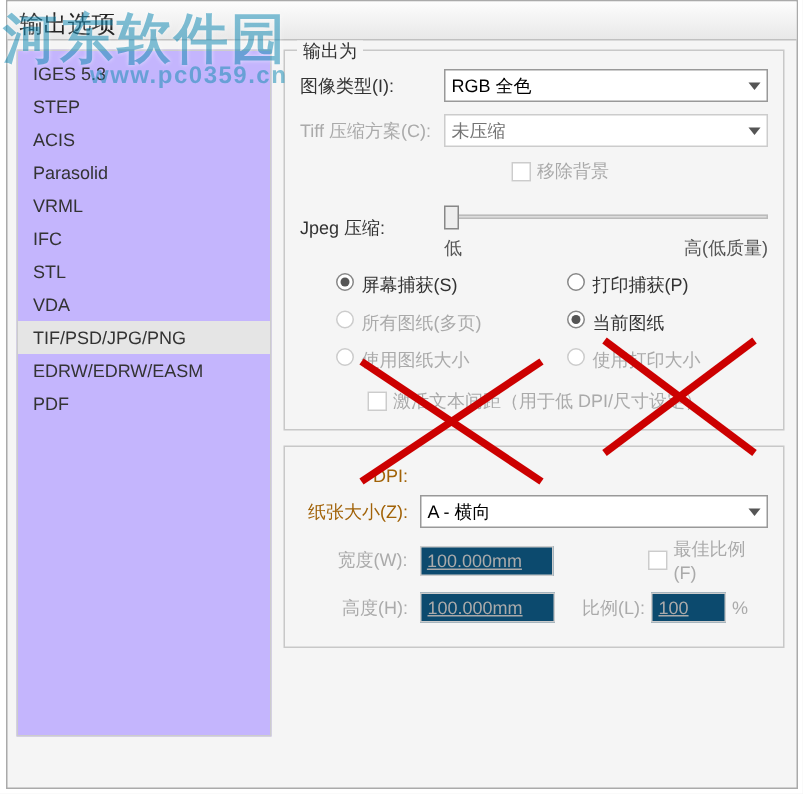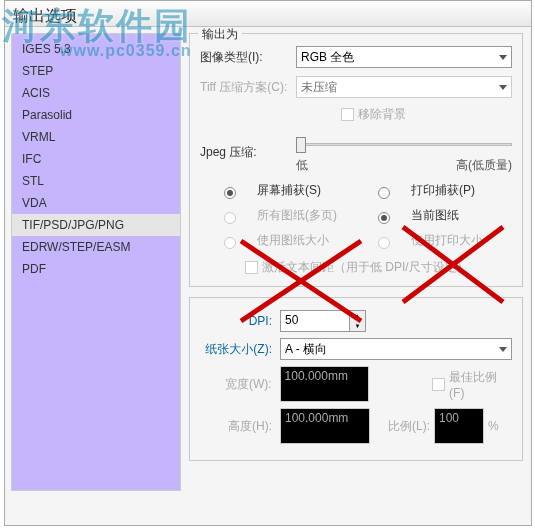--- a/index.html
+++ b/index.html
@@ -34,35 +34,35 @@
 .cb.disabled { color: #aaa; }
 .cb-box { width: 13px; height: 13px; border: 1px solid #888; background: #fff; display: inline-block; }
 .cb.disabled .cb-box { border-color: #ccc; }
 
 .slider { flex: 1; height: 20px; position: relative; margin-top: 4px; }
 .slider-track { position: absolute; top: 8px; left: 0; right: 0; height: 3px; background: #ddd; border: 1px solid #bbb; }
 .slider-thumb { position: absolute; top: 2px; left: 0; width: 10px; height: 16px; background: #eee; border: 1px solid #888; }
 .slider-labels { display: flex; justify-content: space-between; font-size: 11px; color: #555; margin-top: 2px; }
 
 .radio-grid { display: grid; grid-template-columns: 1fr 1fr; gap: 8px 20px; margin: 8px 0 10px 24px; }
-.radio { display: flex; align-items: flex-end; gap: 21px; color: #333; }
+.radio { display: flex; align-items: flex-start; gap: 5px; color: #333; }
 .radio.disabled { color: #aaa; }
 .radio-dot { width: 12px; height: 12px; border: 1px solid #888; border-radius: 50%; display: inline-flex; align-items: center; justify-content: center; background: #fff; }
 .radio.disabled .radio-dot { border-color: #ccc; }
 .radio-dot.checked::after { content: ""; width: 6px; height: 6px; background: #555; border-radius: 50%; }
 
-.num-input { width: 90px; height: 36px; border: 1px solid #999; background: #000000; padding: 2px 4px; color: #333; }
+.num-input { width: 90px; height: 20px; border: 1px solid #999; background: #0c4a6e; padding: 2px 4px; color: #333; text-decoration: underline; }
 .num-input.disabled { color: #aaa; border-color: #ccc; }
 .spin { flex: 1; display: flex; align-items: center; }
 .spin-input { width: 70px; height: 22px; border: 1px solid #999; padding: 2px 4px; background: #fff; }
 .spin-btns { width: 16px; height: 22px; border: 1px solid #999; border-left: none; display: flex; flex-direction: column; }
 .spin-btn { flex: 1; font-size: 6px; display:flex; align-items:center; justify-content:center; background:#eee; }
 
 .print-row { display: flex; align-items: center; margin-bottom: 6px; }
-.print-row .plbl { width: 72px; text-align: right; margin-right: 8px; color: #0369a1; }
+.print-row .plbl { width: 72px; text-align: right; margin-right: 8px; color: #a16207; }
 .print-row .plbl.disabled, .print-row .disabled { color: #aaa; }
 
 .big-x { position: absolute; pointer-events: none; }
 .big-x svg { display: block; }
 </style>
 </head>
 <body>
 
 <div class="watermark wm-logo">河东软件园</div>
 <div class="watermark wm-url">www.pc0359.cn</div>
@@ -73,21 +73,21 @@
     <div class="sidebar" id="sidebar">
         <div class="sidebar-item">IGES 5.3</div>
         <div class="sidebar-item">STEP</div>
         <div class="sidebar-item">ACIS</div>
         <div class="sidebar-item">Parasolid</div>
         <div class="sidebar-item">VRML</div>
         <div class="sidebar-item">IFC</div>
         <div class="sidebar-item">STL</div>
         <div class="sidebar-item">VDA</div>
         <div class="sidebar-item selected">TIF/PSD/JPG/PNG</div>
-        <div class="sidebar-item">EDRW/STEP/EASM</div>
+        <div class="sidebar-item">EDRW/EDRW/EASM</div>
         <div class="sidebar-item">PDF</div>
       </div>
 
     <div class="main">
 
       <div class="group">
         <span class="group-title">输出为</span>
 
         <div class="row">
           <span class="lbl">图像类型(I):</span>
@@ -156,27 +156,20 @@
         <label class="cb disabled" style="margin-left:0;">
           <span class="cb-box"></span>
           <span>激活文本间距（用于低 DPI/尺寸设定）</span>
         </label>
       </div>
 
       <div class="group">
 
         <div class="print-row">
           <span class="plbl">DPI:</span>
-          <div class="spin">
-            <div class="spin-input">50</div>
-            <div class="spin-btns">
-                <div class="spin-btn">▲</div>
-                <div class="spin-btn">▼</div>
-              </div>
-          </div>
         </div>
 
         <div class="print-row">
           <span class="plbl">纸张大小(Z):</span>
           <div class="select" style="flex:1">
             <span>A - 横向</span>
             <span class="caret"></span>
           </div>
         </div>
 

